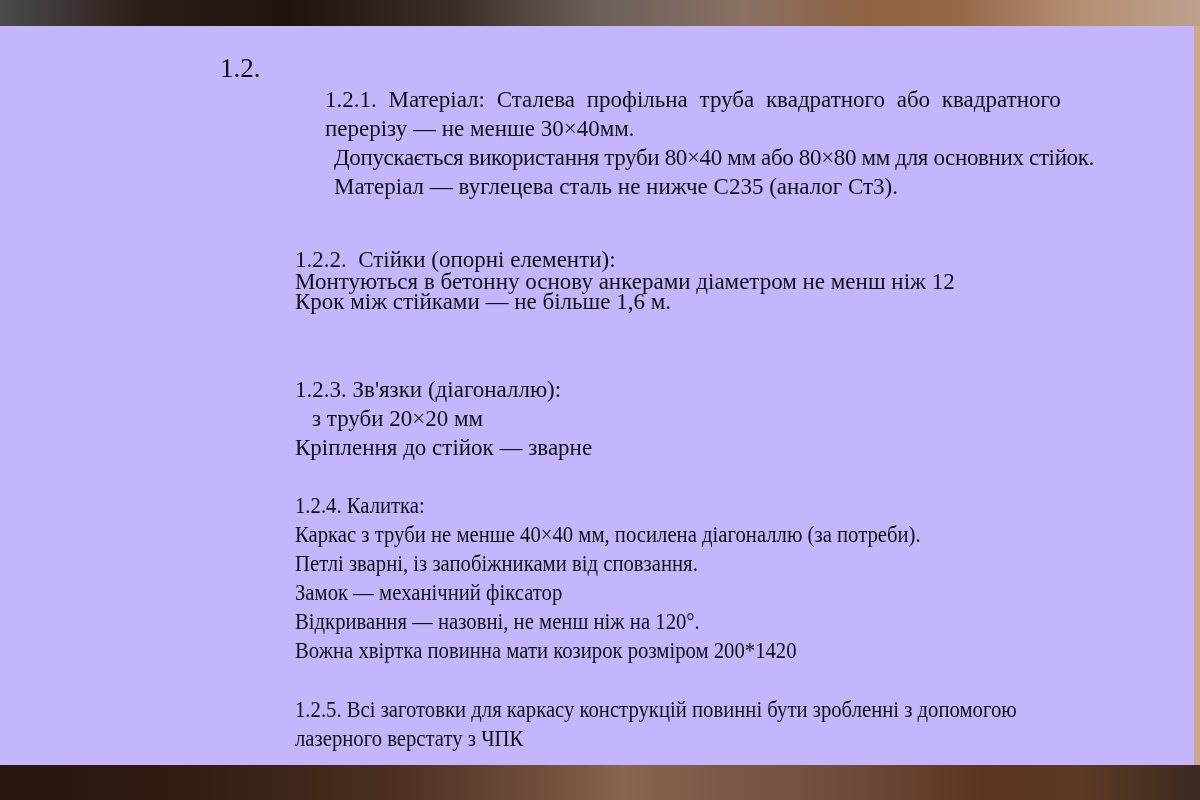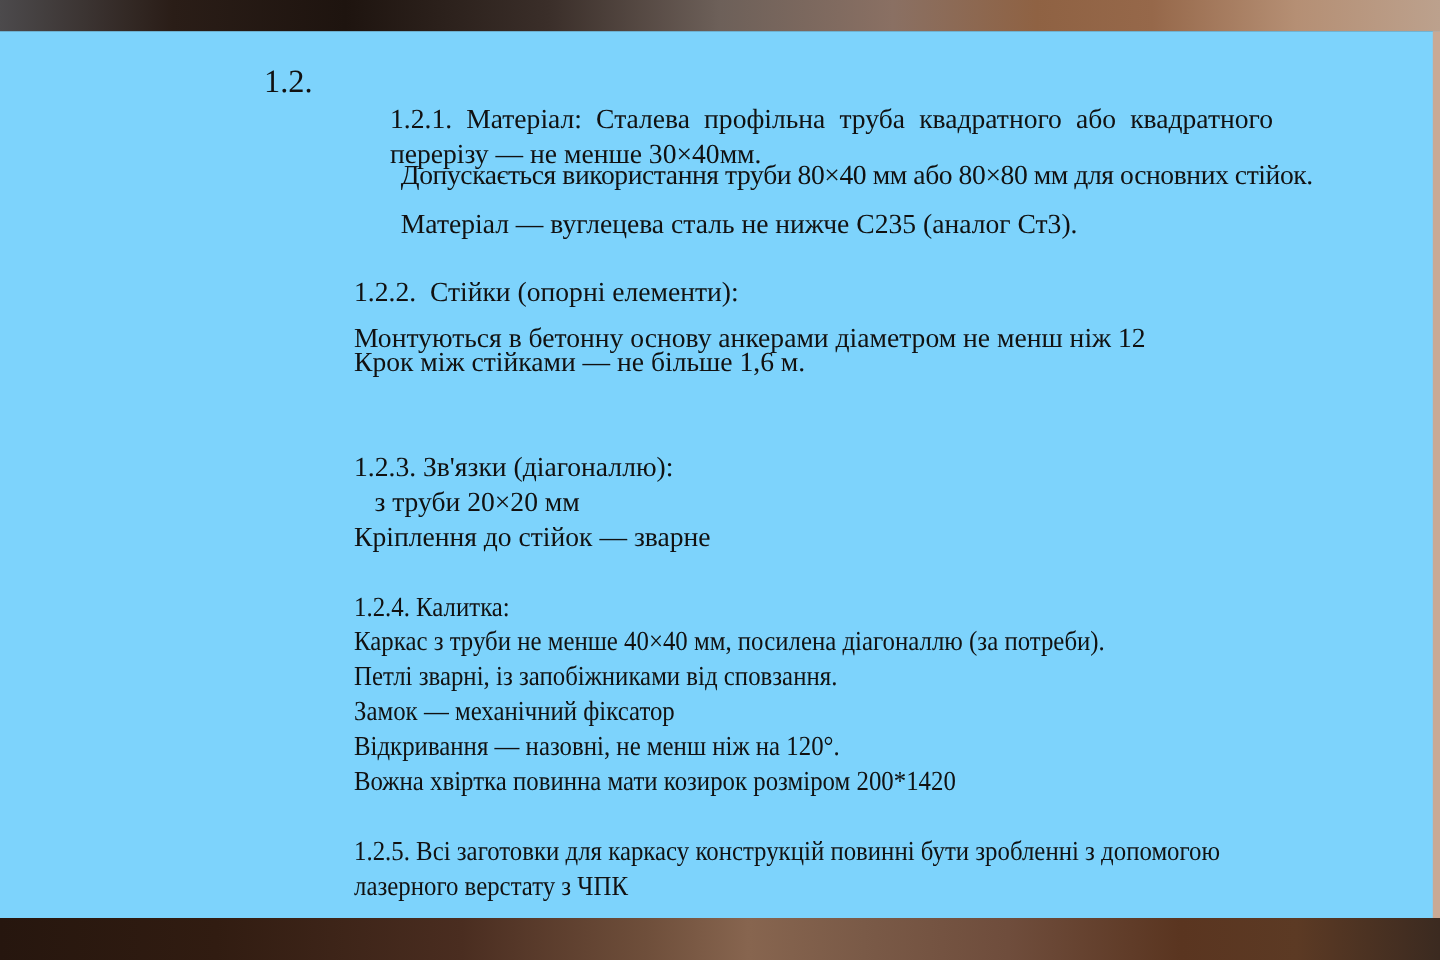--- a/index.html
+++ b/index.html
@@ -11,45 +11,45 @@
   .band-top {
     position: absolute; left: 0; top: 0; width: 1200px; height: 26px;
     background: linear-gradient(90deg, #4c4a4c 0%, #2a1d17 12%, #1e140f 24%, #3a2e29 38%, #6d6059 50%, #8a7063 62%, #8f6243 72%, #96684a 80%, #b58f74 90%, #bca18d 100%);
   }
   .band-bottom {
     position: absolute; left: 0; top: 765px; width: 1200px; height: 35px;
     background: linear-gradient(90deg, #26160e 0%, #311c11 15%, #4a2d20 32%, #6f4f3b 45%, #87654f 52%, #7a5a47 60%, #6f4d3c 70%, #5a3520 82%, #5c3a24 90%, #3b2a20 100%);
   }
   .page {
     position: absolute; left: 0; top: 26px; width: 1194px; height: 739px;
-    background: #7dd3fc;
+    background: #c4b5fd;
     border-right: 6px solid #c9a994;
   }
   .line {
     position: absolute; white-space: nowrap; color: #111;
     font-size: 23px; line-height: 28px;
   }
   .h-num { font-size: 27px; }
   .condensed { transform-origin: left top; }
 </style>
 </head>
 <body>
 
 <div class="band-top"></div>
 
 <div class="page">
 
   <div class="line h-num" style="left:220px; top:28px;">1.2.</div>
 
   <div class="line" style="left:325px; top:60px; word-spacing:6px;">1.2.1. Матеріал: Сталева профільна труба квадратного або квадратного</div>
   <div class="line" style="left:325px; top:89px;">перерізу — не менше 30×40мм.</div>
-  <div class="line" style="left:334px; top:106px; letter-spacing:-0.35px;">Допускається використання труби 80×40 мм або 80×80 мм для основних стійок.</div>
+  <div class="line" style="left:334px; top:118px; letter-spacing:-0.35px;">Допускається використання труби 80×40 мм або 80×80 мм для основних стійок.</div>
   <div class="line" style="left:334px; top:147px;">Матеріал — вуглецева сталь не нижче С235 (аналог Ст3).</div>
 
-  <div class="line" style="left:295px; top:204px; white-space:pre;text-align:right;">1.2.2.  Стійки (опорні елементи):</div>
+  <div class="line" style="left:295px; top:220px; white-space:pre;text-align:right;">1.2.2.  Стійки (опорні елементи):</div>
   <div class="line" style="left:295px; top:242px;">Монтуються в бетонну основу анкерами діаметром не менш ніж 12</div>
   <div class="line" style="left:295px; top:262px;">Крок між стійками — не більше 1,6 м.</div>
 
   <div class="line" style="left:295px; top:350px;">1.2.3. Зв'язки (діагоналлю):</div>
   <div class="line" style="left:312px; top:379px;">з труби 20×20 мм</div>
   <div class="line" style="left:295px; top:408px;">Кріплення до стійок — зварне</div>
 
   <div class="line condensed" style="left:295px; top:466px; transform:scaleX(0.9);">1.2.4. Калитка:</div>
   <div class="line condensed" style="left:295px; top:495px; transform:scaleX(0.9);">Каркас з труби не менше 40×40 мм, посилена діагоналлю (за потреби).</div>
   <div class="line condensed" style="left:295px; top:524px; transform:scaleX(0.9);">Петлі зварні, із запобіжниками від сповзання.</div>

